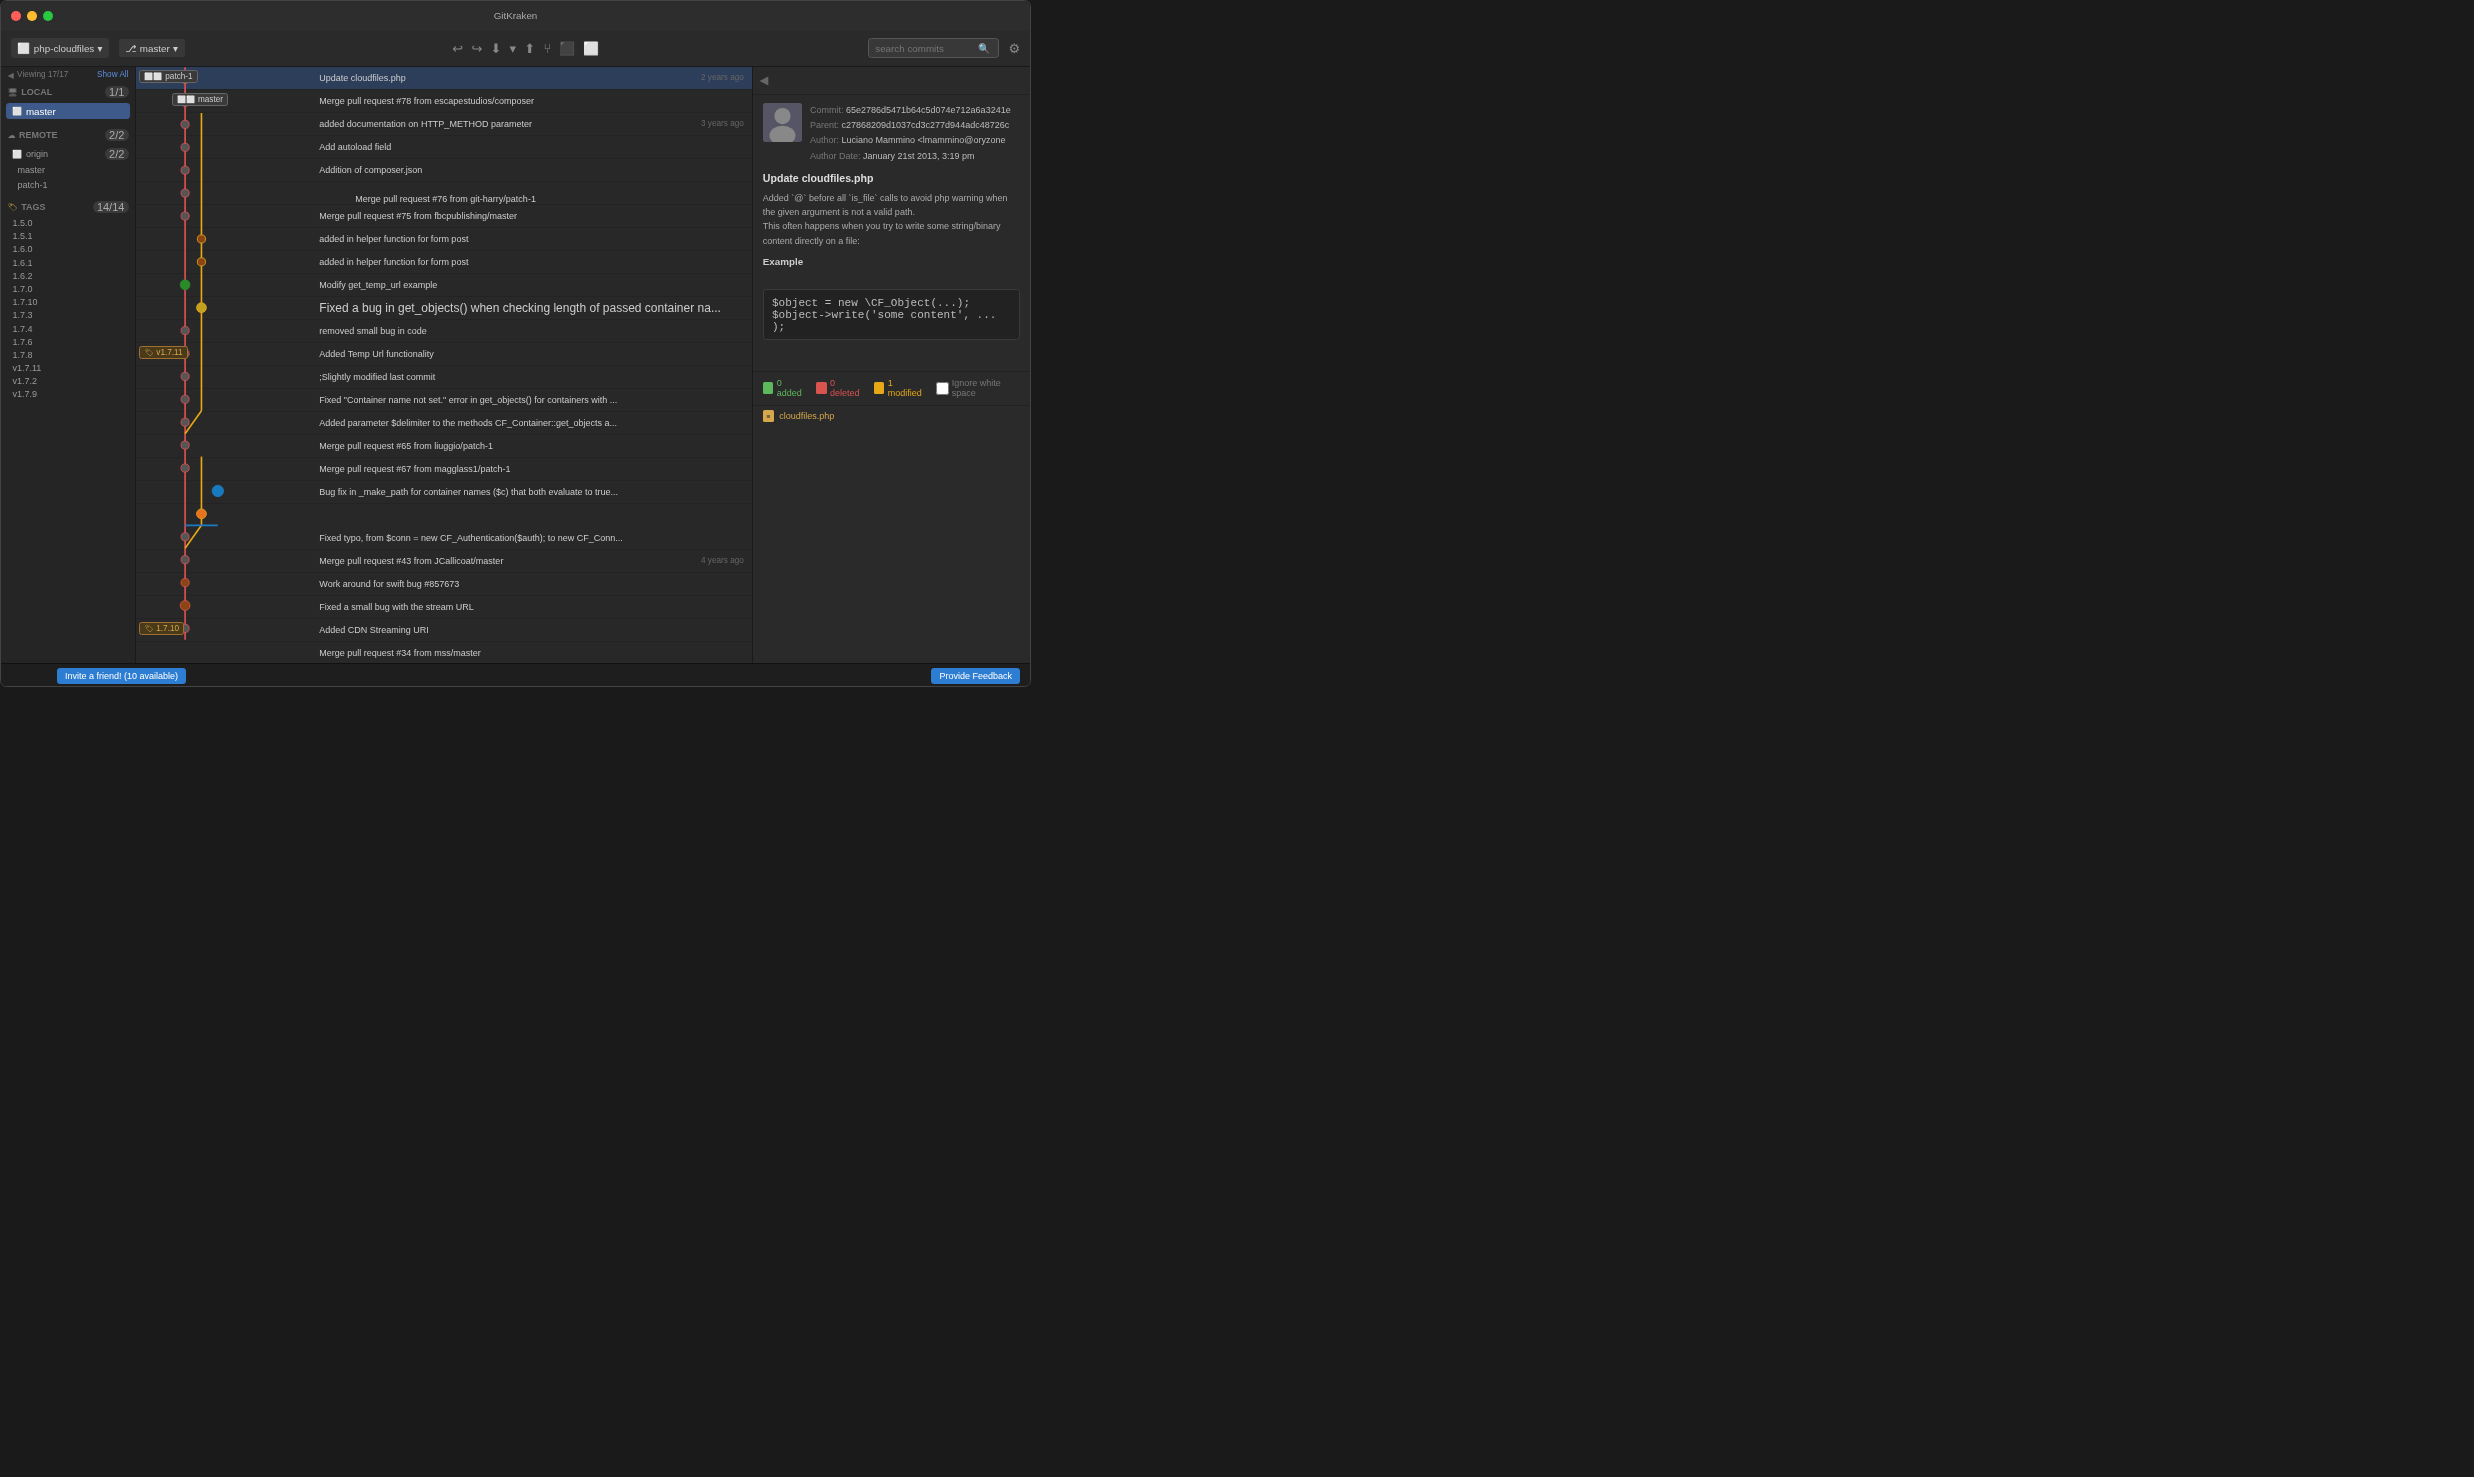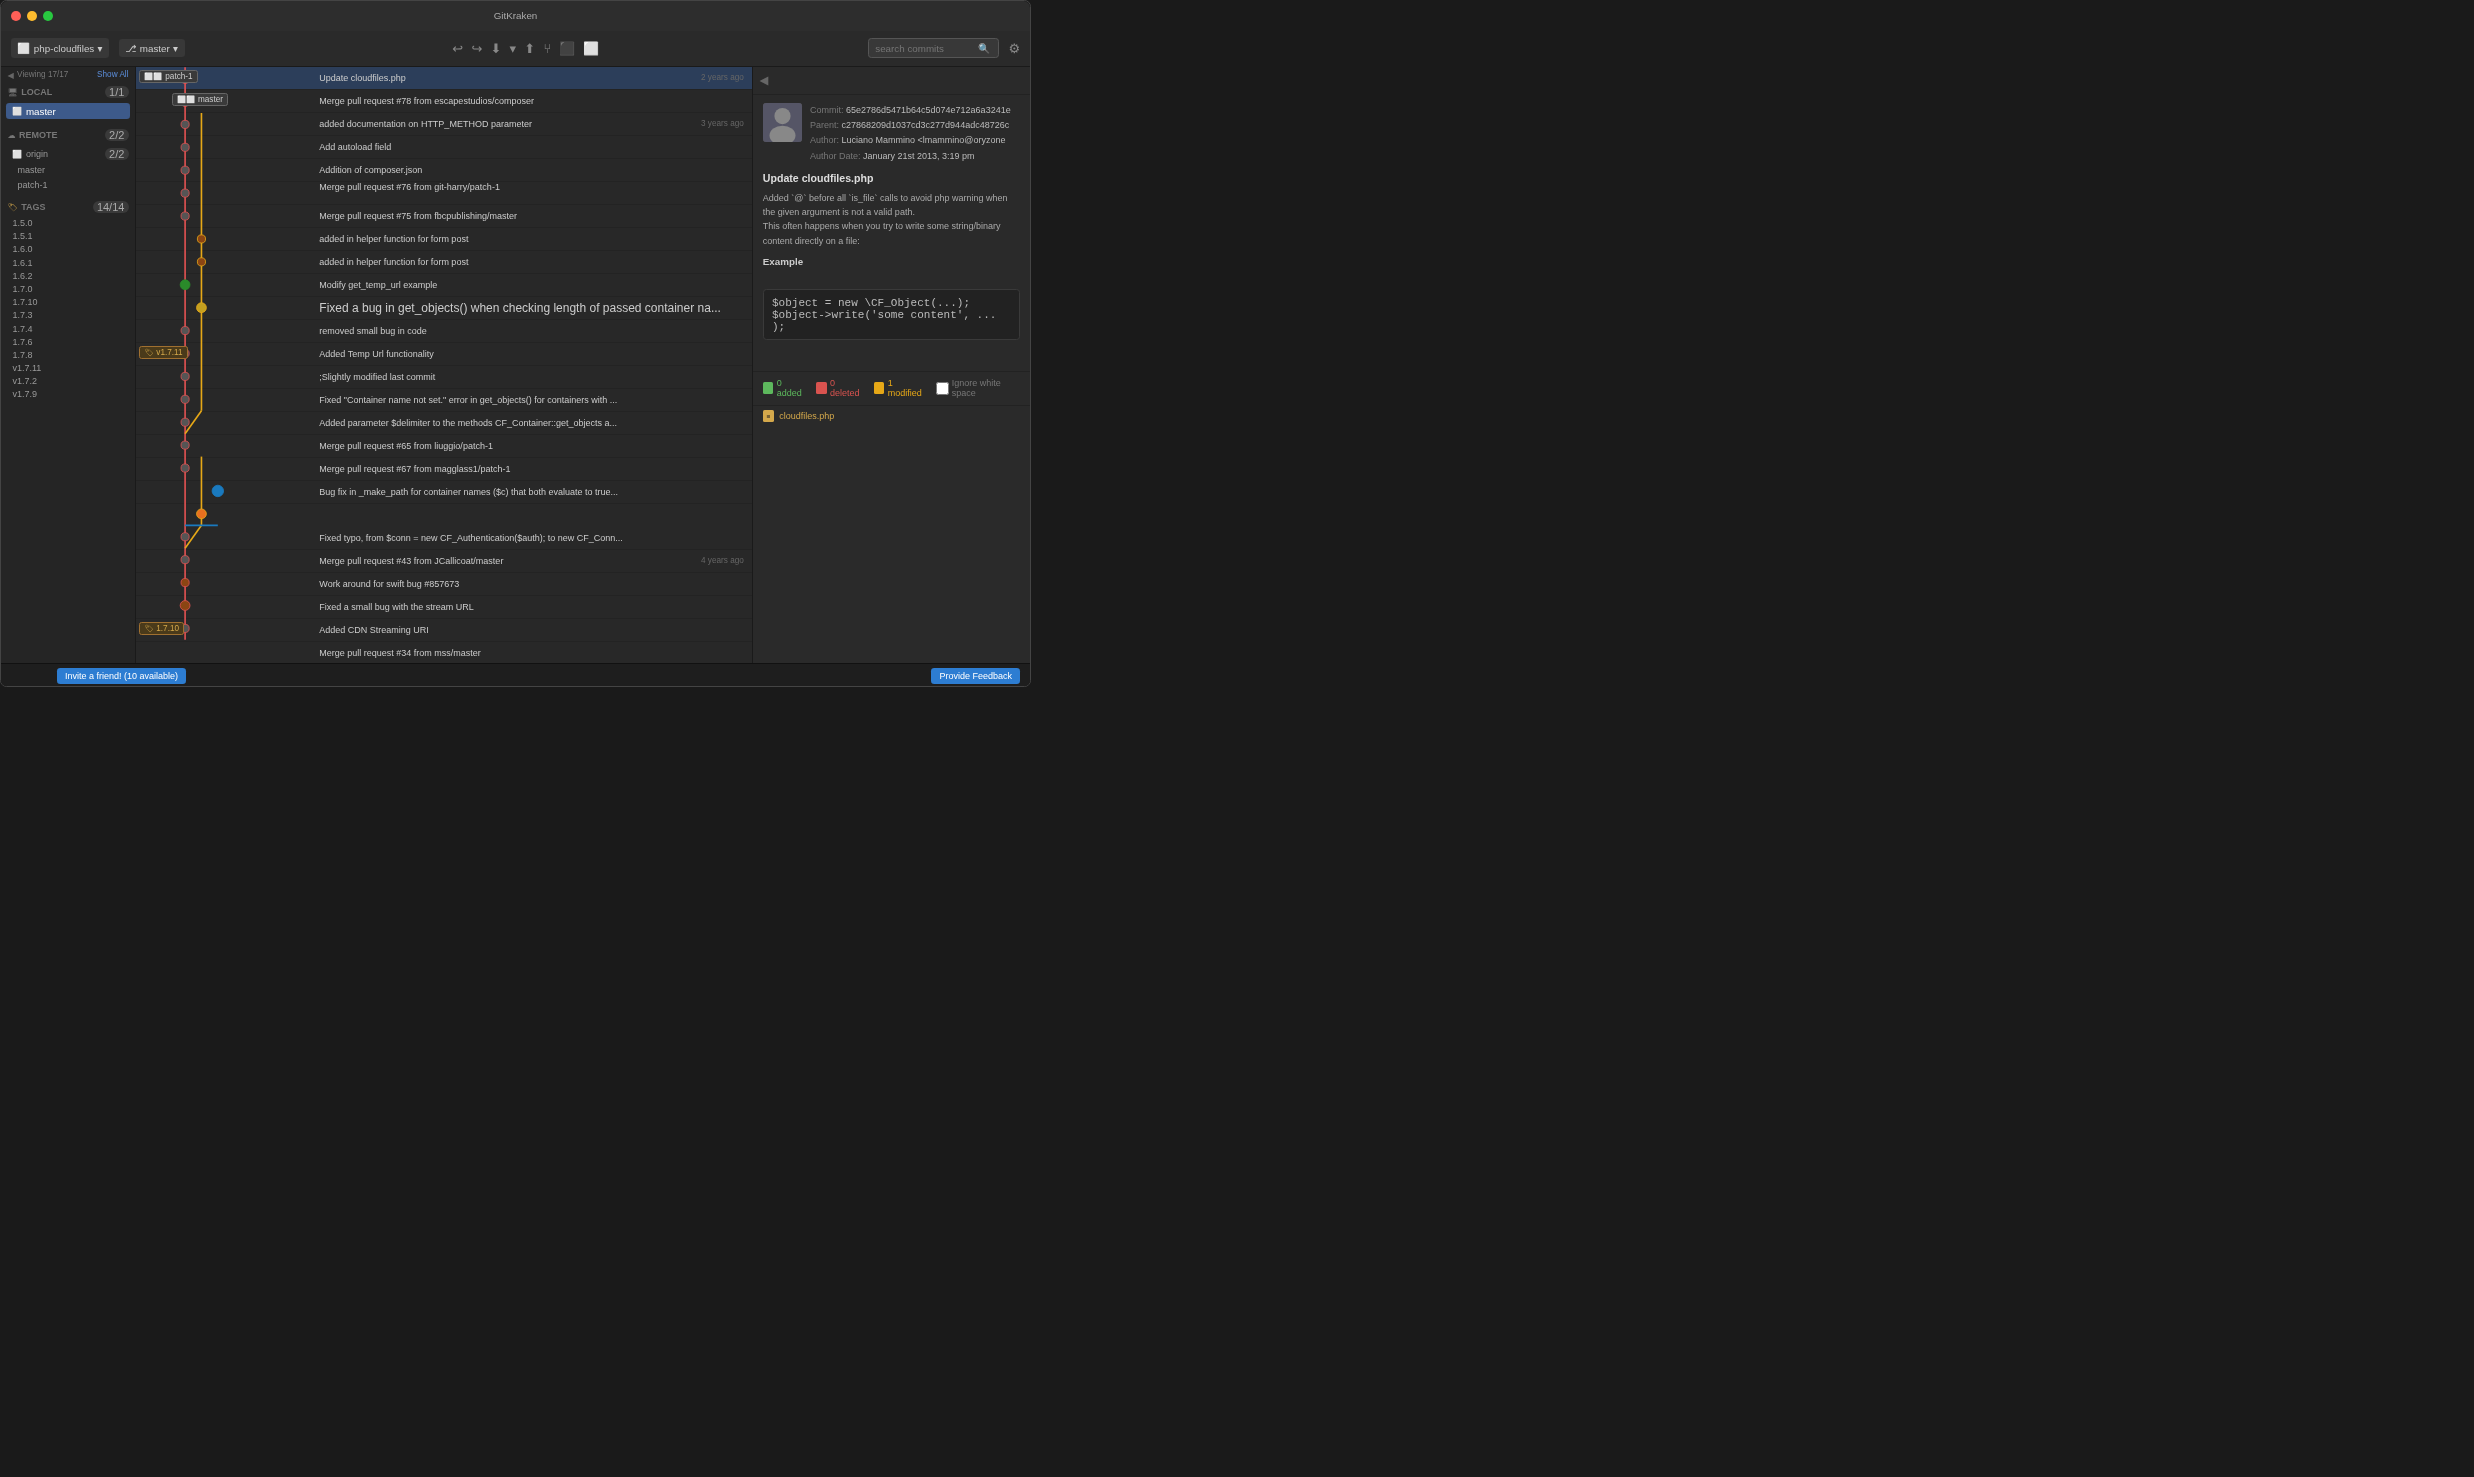--- a/index.html
+++ b/index.html
@@ -411,21 +411,21 @@
             <div style="flex: 1 1 0%; display: flex; align-items: center; padding: 0px 3.3px;">
               <span style="flex: 1 1 0%; font-size: 9px; color: rgb(204, 204, 204); white-space: nowrap; overflow: hidden; text-overflow: ellipsis;">Add autoload field</span>
             </div>
           </div>
           <div style="display: flex; align-items: center; height: 23px; border-bottom: 0.8px solid rgb(35, 35, 35); cursor: pointer; position: relative;">
             <div style="width: 180px; flex-shrink: 0; height: 23px; position: relative;"></div>
             <div style="flex: 1 1 0%; display: flex; align-items: center; padding: 0px 3.3px;">
               <span style="flex: 1 1 0%; font-size: 9px; color: rgb(204, 204, 204); white-space: nowrap; overflow: hidden; text-overflow: ellipsis;">Addition of composer.json</span>
             </div>
           </div>
-          <div style="display: flex; align-items: flex-start; height: 23px; border-bottom: 0.8px solid rgb(35, 35, 35); cursor: pointer; position: relative;">
+          <div style="display: flex; align-items: flex-end; height: 23px; border-bottom: 0.8px solid rgb(35, 35, 35); cursor: pointer; position: relative; gap: 36px;">
             <div style="width: 180px; flex-shrink: 0; height: 23px; position: relative;"></div>
             <div style="flex: 1 1 0%; display: flex; align-items: center; padding: 0px 3.3px;">
               <span style="flex: 1 1 0%; font-size: 9px; color: rgb(204, 204, 204); white-space: nowrap; overflow: hidden; text-overflow: ellipsis;">Merge pull request #76 from git-harry/patch-1</span>
             </div>
           </div>
           <div style="display: flex; align-items: center; height: 23px; border-bottom: 0.8px solid rgb(35, 35, 35); cursor: pointer; position: relative;">
             <div style="width: 180px; flex-shrink: 0; height: 23px; position: relative;"></div>
             <div style="flex: 1 1 0%; display: flex; align-items: center; padding: 0px 3.3px;">
               <span style="flex: 1 1 0%; font-size: 9px; color: rgb(204, 204, 204); white-space: nowrap; overflow: hidden; text-overflow: ellipsis;">Merge pull request #75 from fbcpublishing/master</span>
             </div>

